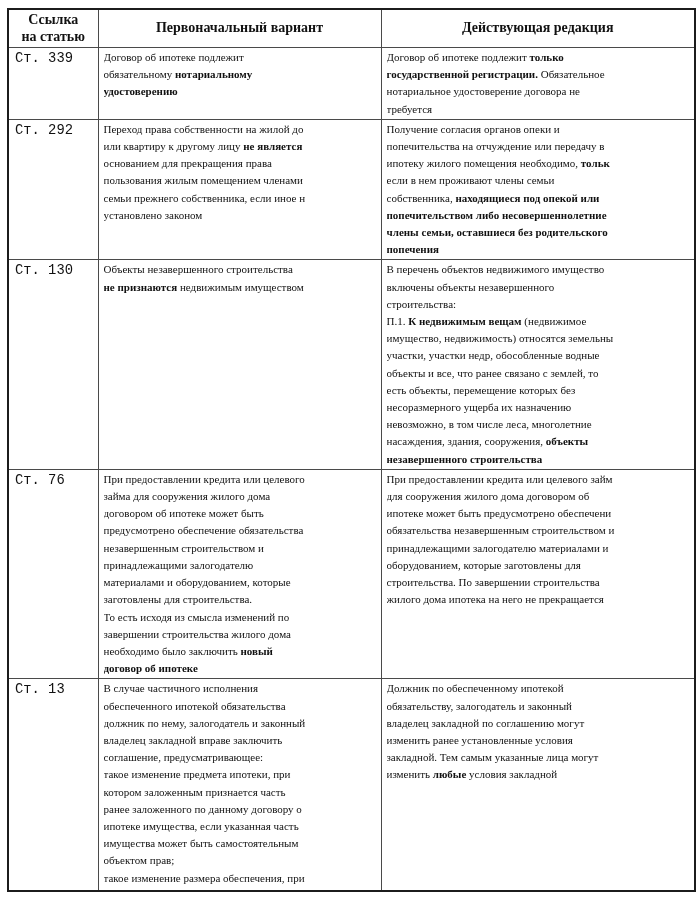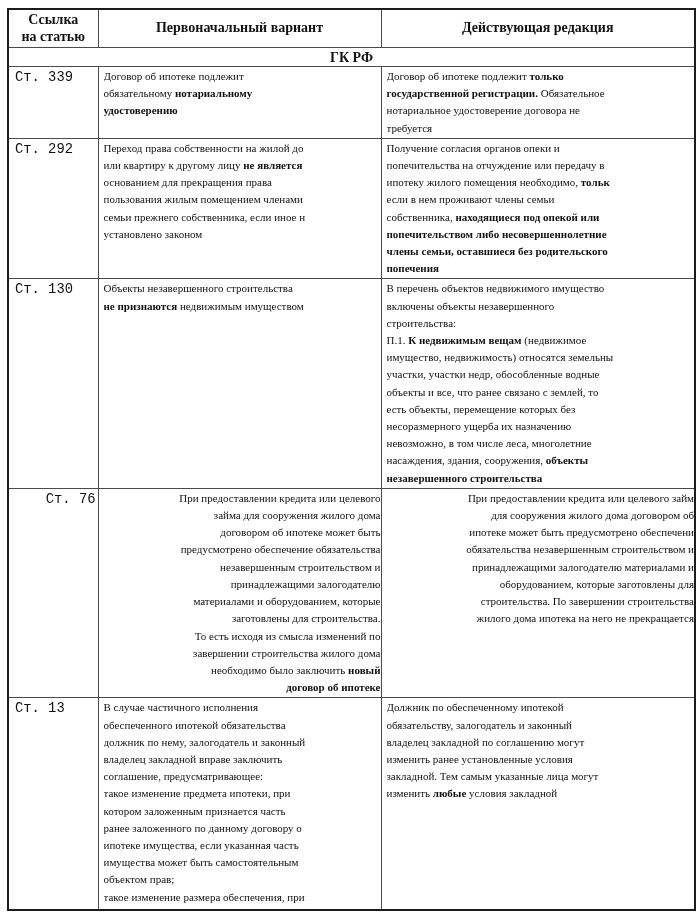--- a/index.html
+++ b/index.html
@@ -72,23 +72,20 @@
     <col style="width:314px">
   </colgroup>
   <thead>
     <tr style="height:36px">
       <th class="hdr"><span>Ссылка</span><br><span>на статью</span></th>
       <th class="hdr">Первоначальный вариант</th>
       <th class="hdr">Действующая редакция</th>
     </tr>
   </thead>
   <tbody>
-      <tr style="height: 19px;">
-        <td colspan="3" class="section-cell">ГК РФ</td>
-      </tr>
       <tr style="height: 69px;">
         <td class="ref-cell">Ст. 339</td>
         <td class="text-cell">
           <div class="line"><span>Договор об ипотеке подлежит</span></div>
           <div class="line"><span>обязательному </span><span class="b">нотариальному</span></div>
           <div class="line"><span class="b">удостоверению</span></div>
         </td>
         <td class="text-cell">
           <div class="line"><span>Договор об ипотеке подлежит </span><span class="b">только</span></div>
           <div class="line"><span class="b">государственной регистрации.</span><span> Обязательное</span></div>
@@ -131,21 +128,21 @@
           <div class="line"><span>имущество, недвижимость) относятся земельны</span></div>
           <div class="line"><span>участки, участки недр, обособленные водные</span></div>
           <div class="line"><span>объекты и все, что ранее связано с землей, то</span></div>
           <div class="line"><span>есть объекты, перемещение которых без</span></div>
           <div class="line"><span>несоразмерного ущерба их назначению</span></div>
           <div class="line"><span>невозможно, в том числе леса, многолетние</span></div>
           <div class="line"><span>насаждения, здания, сооружения, </span><span class="b">объекты</span></div>
           <div class="line"><span class="b">незавершенного строительства</span></div>
         </td>
       </tr>
-      <tr style="height: 206px; text-align: right;">
+      <tr style="height: 206px;">
         <td class="ref-cell">Ст. 76</td>
         <td class="text-cell">
           <div class="line"><span>При предоставлении кредита или целевого</span></div>
           <div class="line"><span>займа для сооружения жилого дома</span></div>
           <div class="line"><span>договором об ипотеке может быть</span></div>
           <div class="line"><span>предусмотрено обеспечение обязательства</span></div>
           <div class="line"><span>незавершенным строительством и</span></div>
           <div class="line"><span>принадлежащими залогодателю</span></div>
           <div class="line"><span>материалами и оборудованием, которые</span></div>
           <div class="line"><span>заготовлены для строительства.</span></div>

